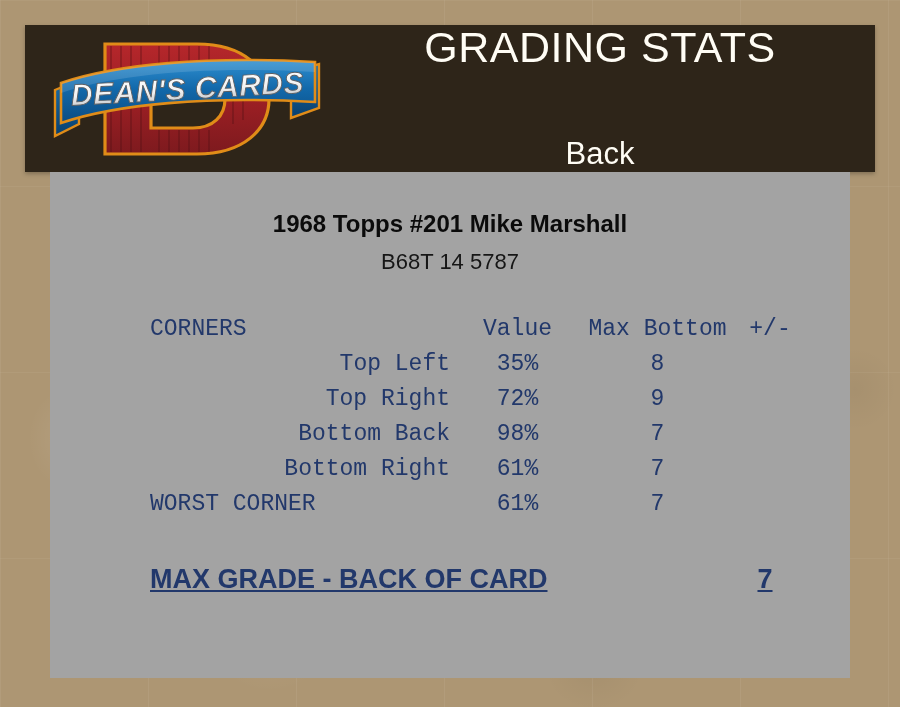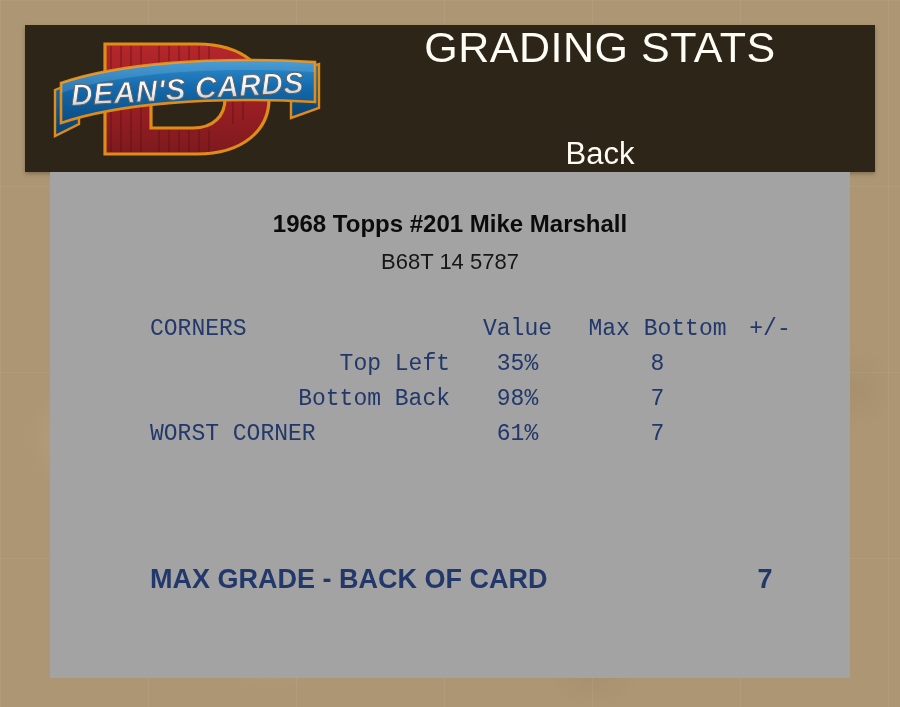--- a/index.html
+++ b/index.html
@@ -177,20 +177,21 @@
 
   
   #final-grade-row {
     position: absolute;
     left: 100px;
     top: 392px;
     width: 660px;
     display: flex;
     align-items: center;
     color: #22386b;
+    text-decoration: underline;
   }
   #final-grade-label {
     width: 570px;
     text-align: left;
     font-size: 27px;
     font-weight: bold;
     white-space: nowrap;
   }
   #final-grade-value {
     width: 90px;
@@ -280,22 +281,34 @@
         </tr>
       </thead>
       <tbody>
         <tr class="row-detail">
           <td class="col-label cell-label">Top Left</td>
           <td class="col-value cell-value">35%</td>
           <td class="col-max cell-max">8</td>
           <td class="col-pm cell-pm"></td>
         </tr>
         <tr class="row-detail">
+          <td class="col-label cell-label">Top Right</td>
+          <td class="col-value cell-value">72%</td>
+          <td class="col-max cell-max">9</td>
+          <td class="col-pm cell-pm"></td>
+        </tr>
+        <tr class="row-detail">
           <td class="col-label cell-label">Bottom Back</td>
           <td class="col-value cell-value">98%</td>
+          <td class="col-max cell-max">7</td>
+          <td class="col-pm cell-pm"></td>
+        </tr>
+        <tr class="row-detail">
+          <td class="col-label cell-label">Bottom Right</td>
+          <td class="col-value cell-value">61%</td>
           <td class="col-max cell-max">7</td>
           <td class="col-pm cell-pm"></td>
         </tr>
         <tr class="row-summary">
           <td class="col-label cell-label">WORST CORNER</td>
           <td class="col-value cell-value">61%</td>
           <td class="col-max cell-max">7</td>
           <td class="col-pm cell-pm"></td>
         </tr>
       </tbody>

